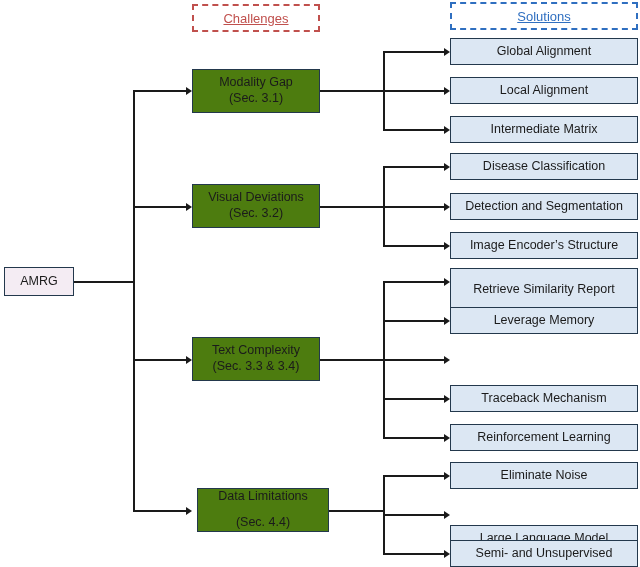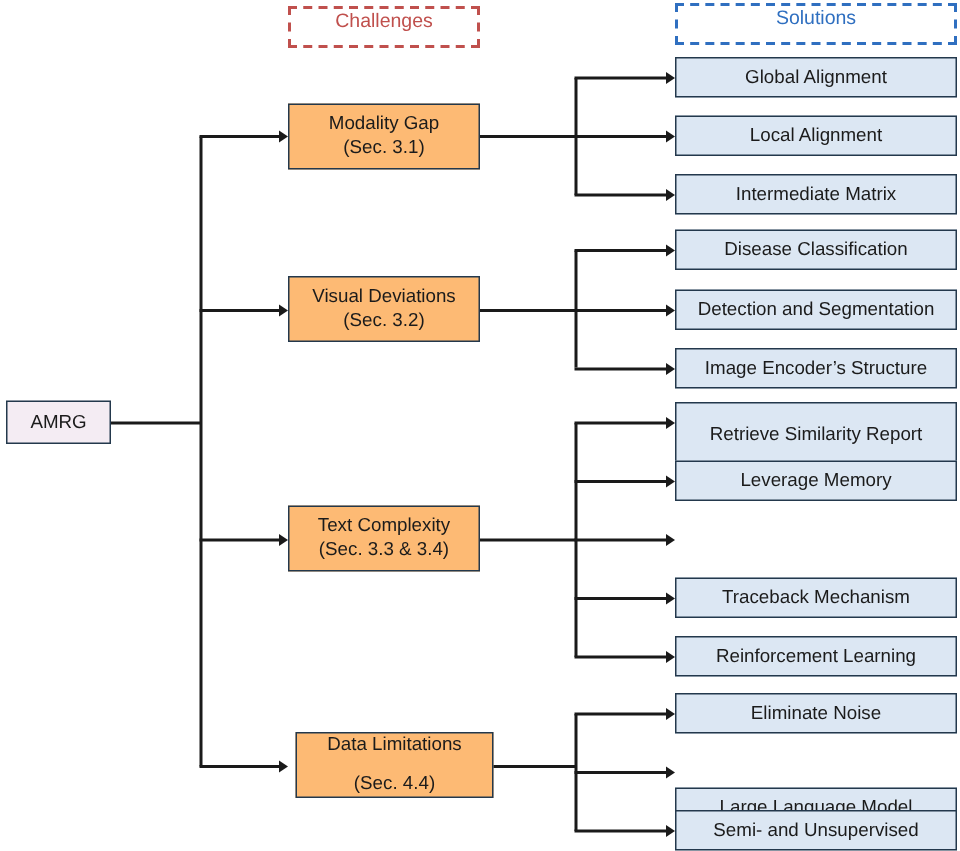--- a/index.html
+++ b/index.html
@@ -8,23 +8,24 @@
     background:#ffffff;
     font-family:"Liberation Sans", sans-serif;
     overflow:hidden;
   }
   #diagram{position:relative;width:640px;height:567px;}
 
   
   .legend{
     position:absolute;
     box-sizing:border-box;
-    display:flex;align-items:flex-start;justify-content:center;
+    display:flex;align-items:center;justify-content:center;
     font-size:13px;
     background:#ffffff;
+    text-decoration:underline;
   }
   .legend.challenges{
     left:192px;top:4px;width:128px;height:28px;
     border:2px dashed #c0504d;
     color:#c0504d;
   }
   .legend.solutions{
     left:450px;top:2px;width:188px;height:28px;
     border:2px dashed #2f6fc0;
     color:#2f6fc0;
@@ -41,21 +42,21 @@
     color:#1b1b1b;
     line-height:1.25;
     text-align:center;
     z-index:3;
   }
   .node.root{
     background:#f4ecf3;
     border-color:#23384c;
   }
   .node.challenge{
-    background:#fdba74;
+    background:#4d7c0f;
   }
   .node.solution{
     background:#dce7f3;
     font-size:12.5px;
   }
   .node .l2{font-size:12.5px;}
 
   
   .line{position:absolute;background:#1a1a1a;z-index:1;}
   .h{height:1.6px;}

